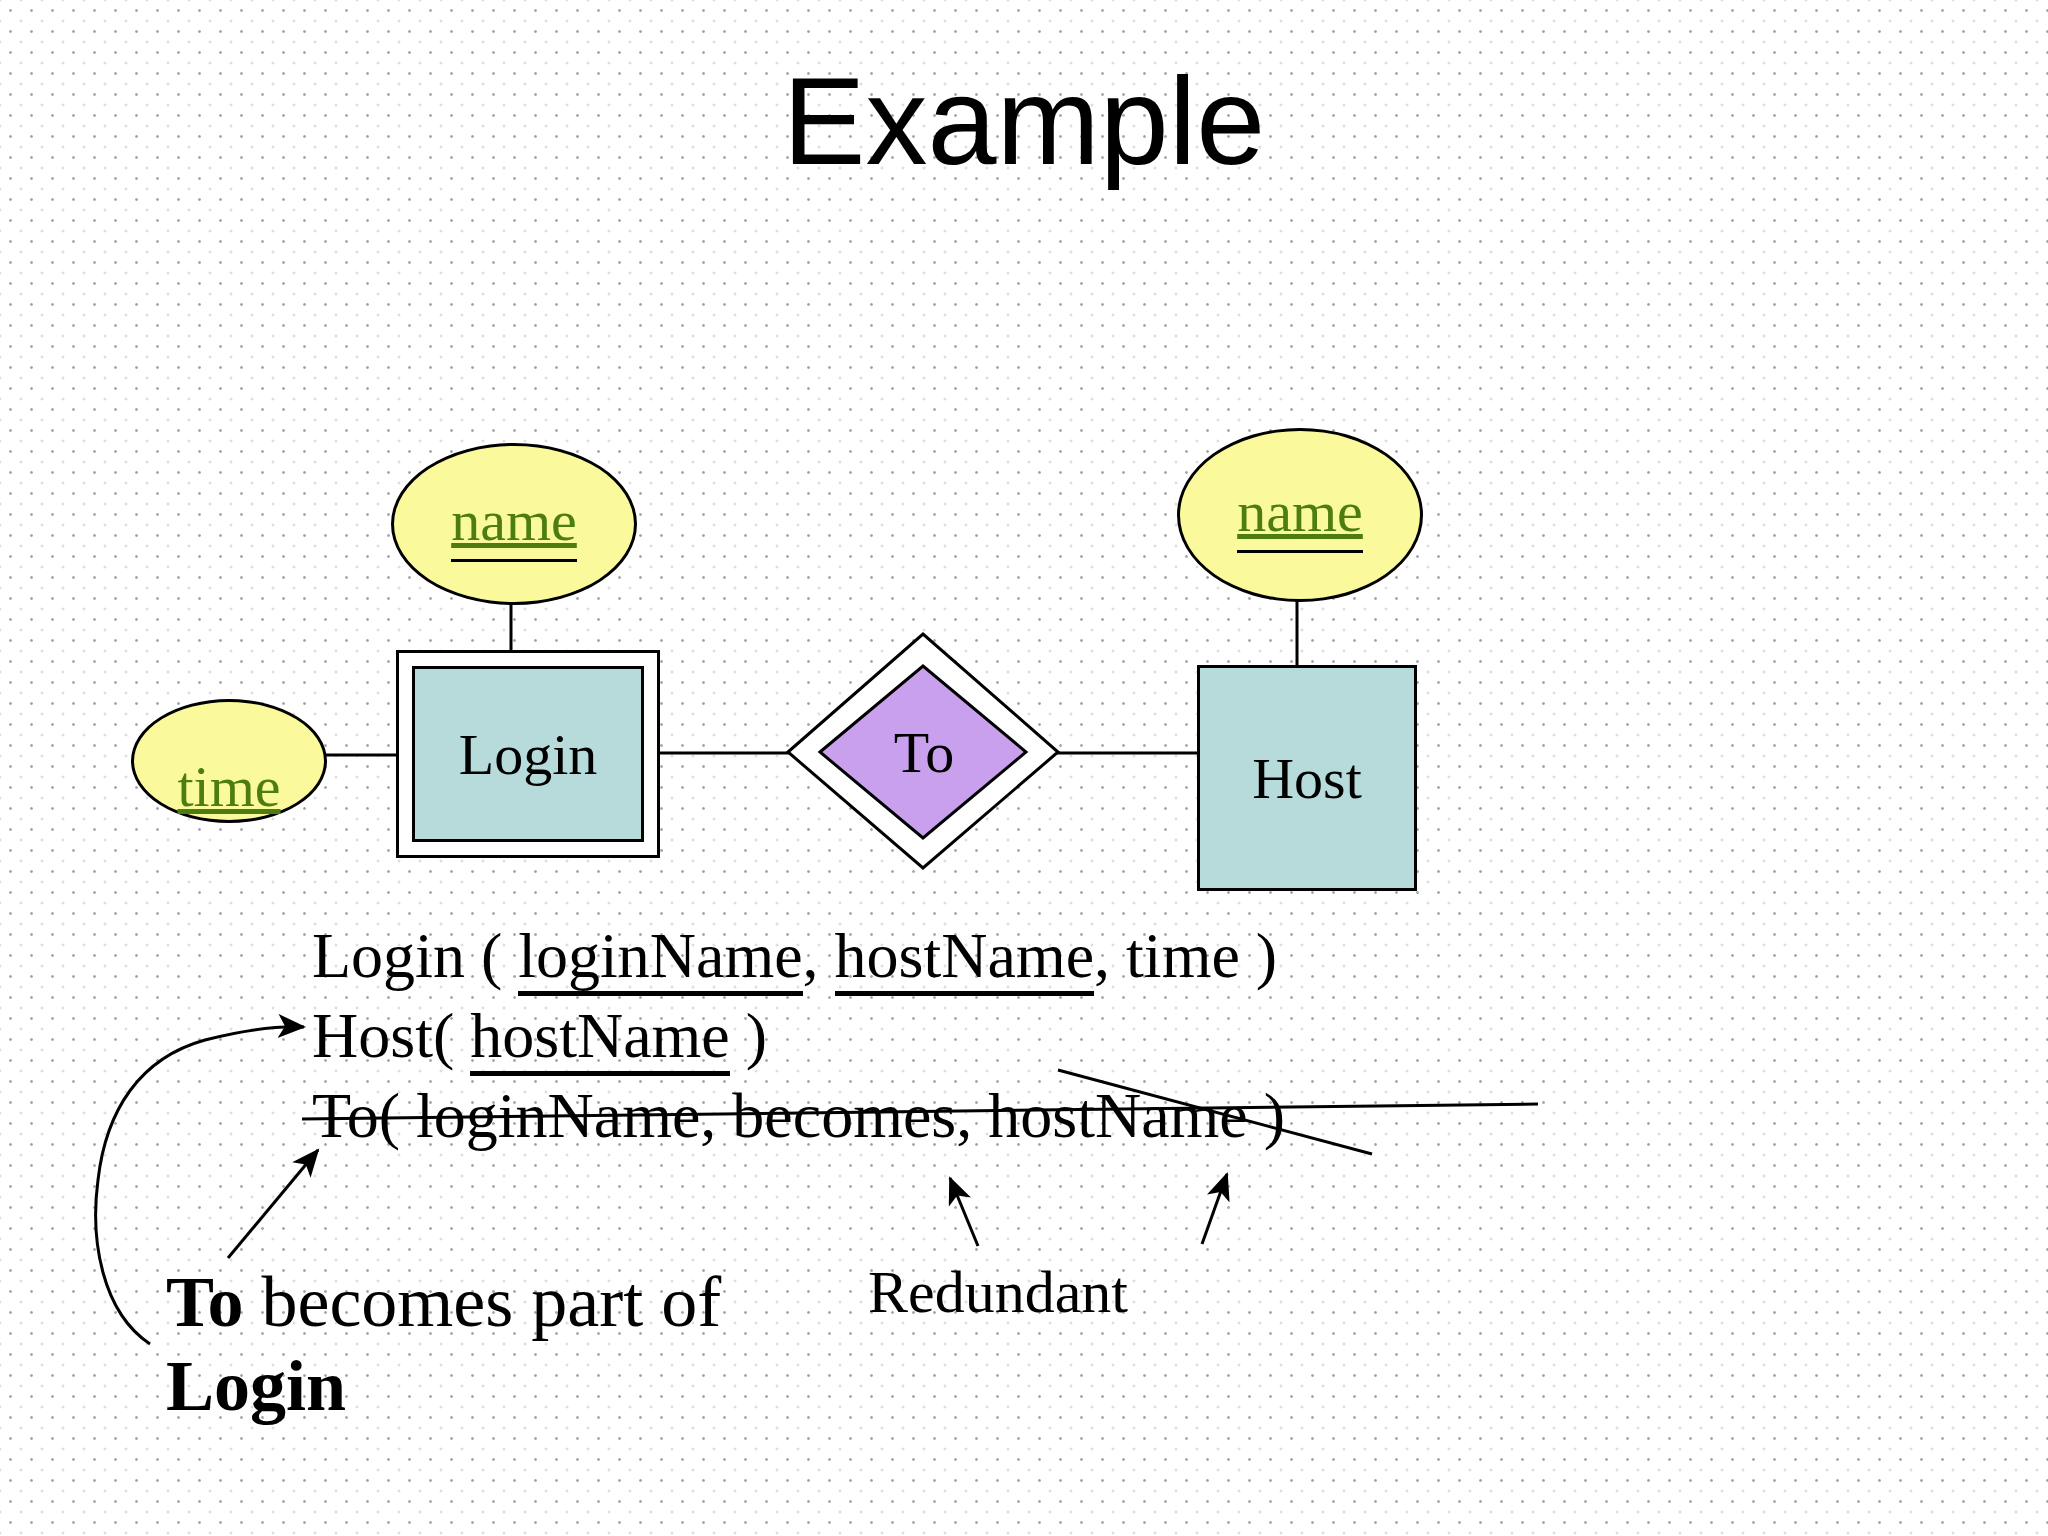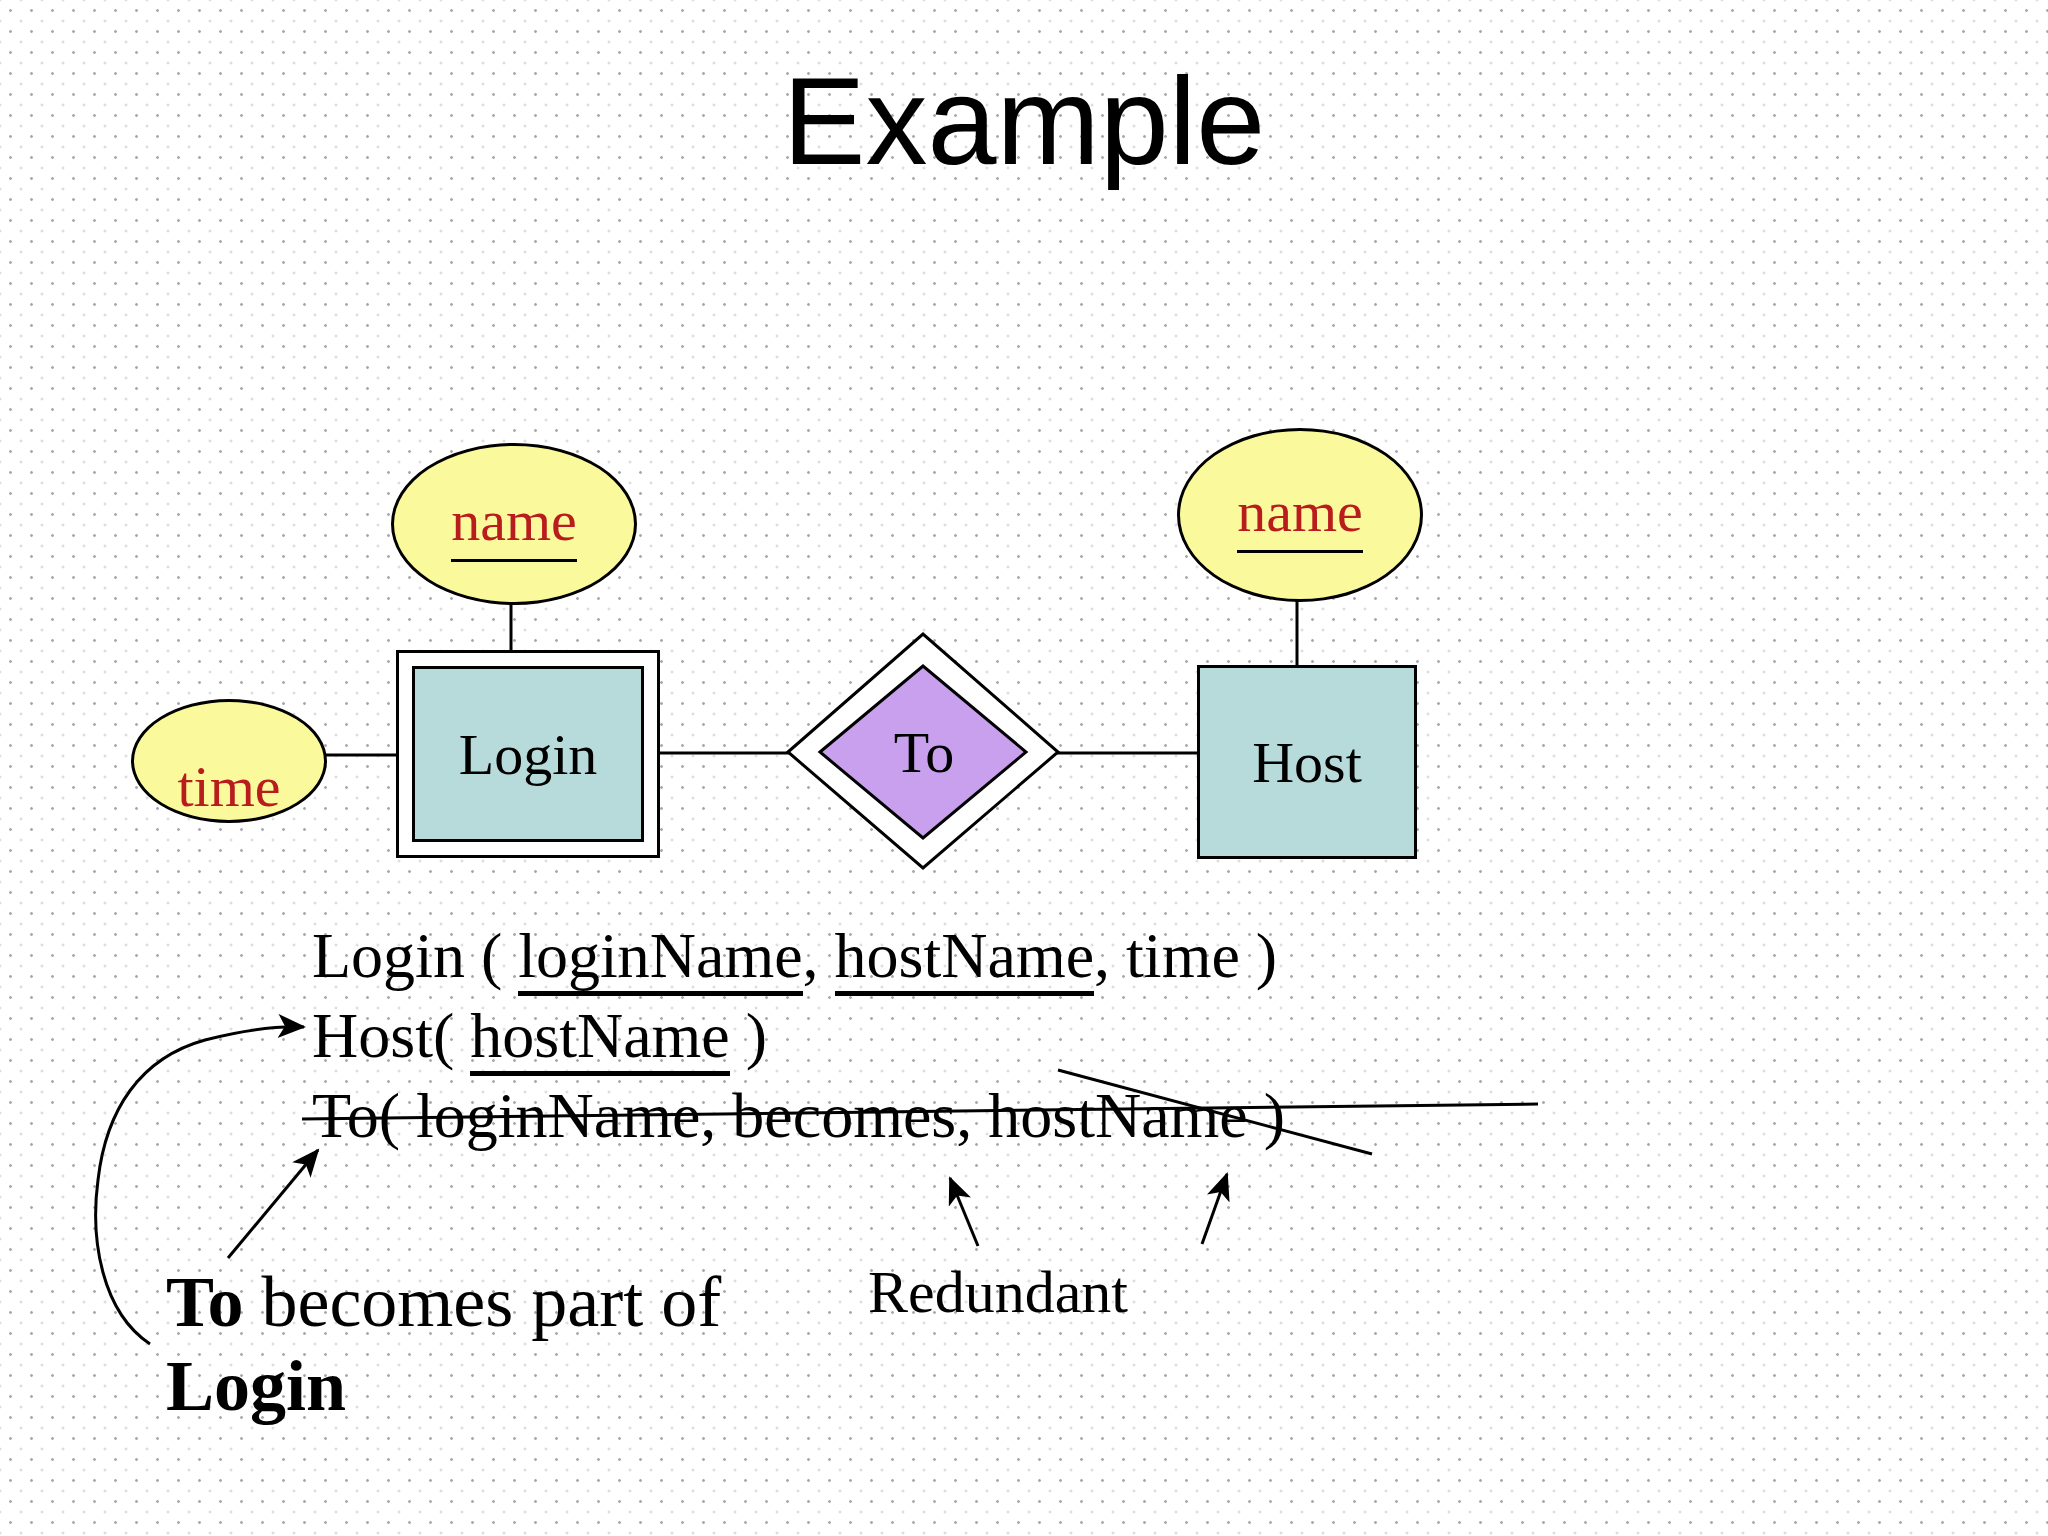--- a/index.html
+++ b/index.html
@@ -27,39 +27,39 @@
     text-align:center;
     font-family:"Liberation Sans","DejaVu Sans",sans-serif;
     font-size:124px;line-height:1.15;color:#000;
   }
   .overlay{position:absolute;left:0;top:0;width:2048px;height:1536px;}
 
   .ellipse{
     position:absolute;background:var(--attribute-fill);
     border:3px solid var(--stroke);border-radius:50%;
     display:flex;align-items:center;justify-content:center;
-    font-size:58px;color:#b91c1c;
+    font-size:58px;color:#4d7c0f;text-decoration:underline;
   }
   .ellipse .key{border-bottom:3px solid #000;padding-bottom:5px;}
   .el-login-name{left:391px;top:443px;width:240px;height:156px;}
   .el-time{left:131px;top:699px;width:190px;height:118px;align-items:flex-end;}
   .el-host-name{left:1177px;top:428px;width:240px;height:168px;}
 
   .rect-outer{
     position:absolute;left:396px;top:650px;width:264px;height:208px;
     background:#ffffff;border:3px solid var(--stroke);box-sizing:border-box;
   }
   .rect-inner{
     position:absolute;left:13px;top:13px;right:13px;bottom:13px;
     background:var(--entity-fill);border:3px solid var(--stroke);
     display:flex;align-items:center;justify-content:center;
     font-size:58px;color:#000;
   }
   .rect-host{
-    position:absolute;left:1197px;top:665px;width:220px;height:194px;
+    position:absolute;left:1197px;top:665px;width:220px;height:226px;
     background:var(--entity-fill);border:3px solid var(--stroke);box-sizing:border-box;
     display:flex;align-items:center;justify-content:center;
     font-size:58px;color:#000;
   }
   .to-label{
     position:absolute;left:874px;top:722px;width:100px;height:60px;
     display:flex;align-items:center;justify-content:center;
     font-size:58px;color:#000;
   }
 

